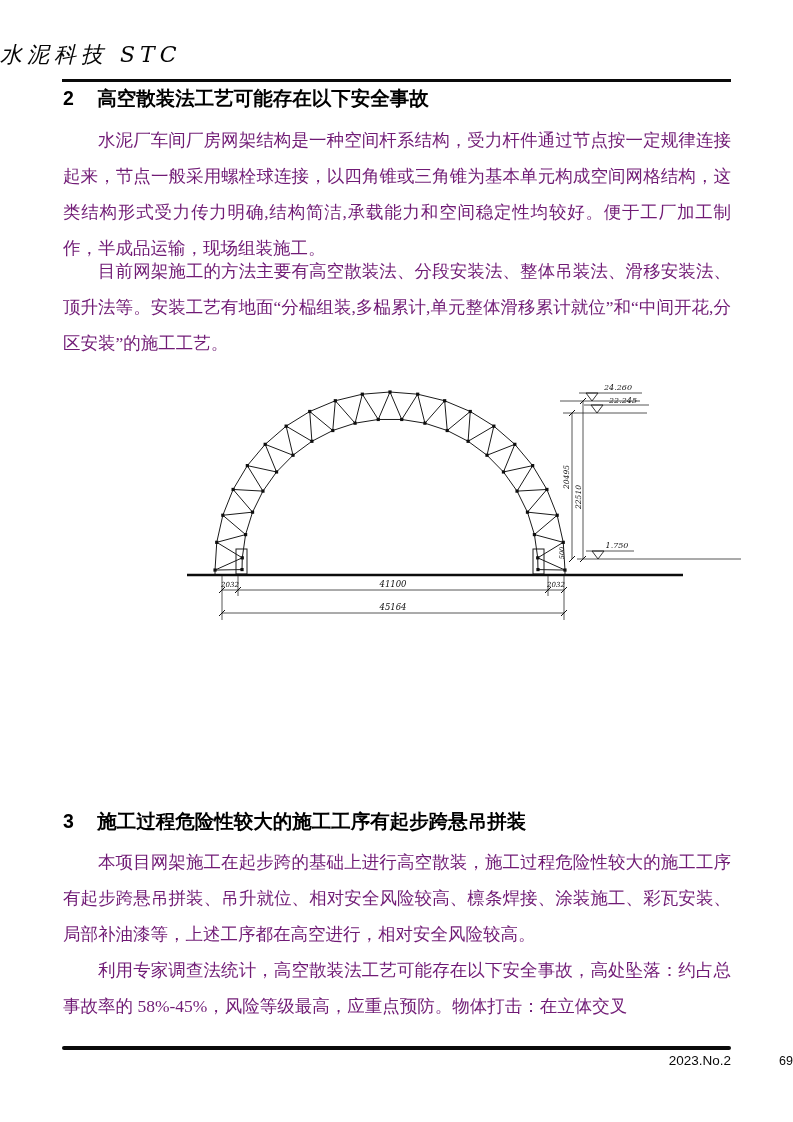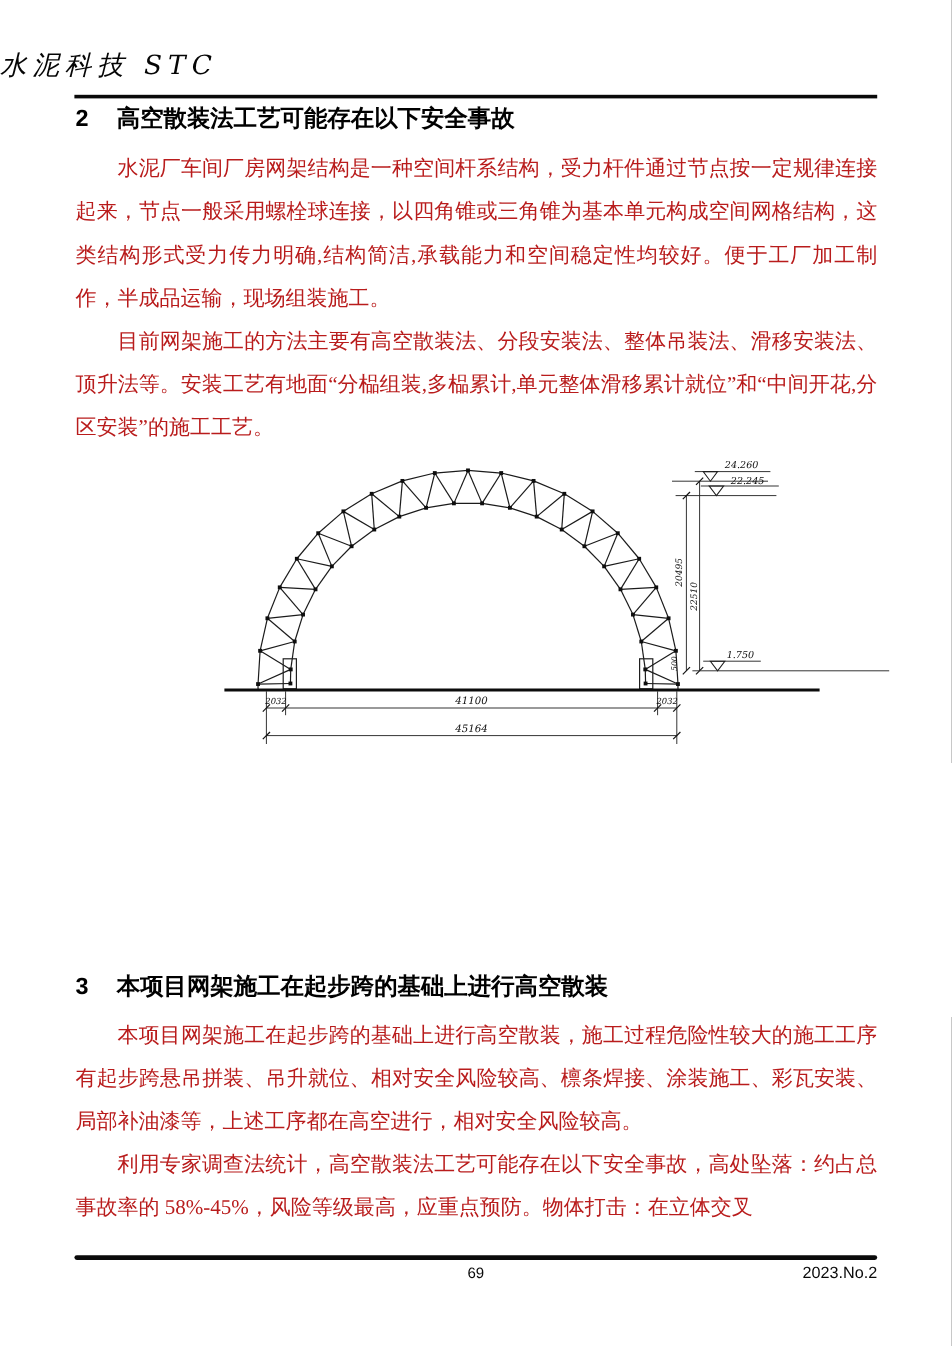--- a/index.html
+++ b/index.html
@@ -16,36 +16,36 @@
   .header-rule{top:79px;height:2.5px;}
   .footer-rule{top:1046px;height:4px;border-radius:2px;}
   .sec-heading{
     position:absolute;left:63px;margin:0;
     font-family:"Liberation Sans","DejaVu Sans",sans-serif;
     font-size:19.5px;font-weight:bold;color:#000;white-space:nowrap;
   }
   .sec-num{display:inline-block;margin-right:18px;}
   .body-para{
     position:absolute;left:63px;width:668px;margin:0;
-    font-size:17.5px;line-height:36px;text-align:justify;text-indent:2em;color:#b91c1c;
+    font-size:17.5px;line-height:36px;text-align:justify;text-indent:2em;color:#701a75;
   }
   .fig{position:absolute;left:185px;top:372px;margin:0;}
   .fig svg .ln{stroke:#1f1f1f;stroke-width:1;fill:none;}
   .fig svg .thin{stroke:#2b2b2b;stroke-width:0.8;fill:none;}
   .fig svg .thick{stroke:#0c0c0c;stroke-width:2.6;fill:none;}
   .fig svg .tick{stroke:#111;stroke-width:1;}
   .fig svg .flag{stroke:#1f1f1f;stroke-width:0.9;fill:none;}
   .fig svg .dimtext{
     font-family:"DejaVu Serif","Liberation Serif",serif;font-style:italic;
     fill:#101010;text-anchor:middle;
   }
   #truss line{stroke:#1b1b1b;stroke-width:1;}
   #truss .node{fill:#0e0e0e;stroke:none;}
   .page-num{
-    position:absolute;top:1054px;left:0;width:100%;text-align:center;
+    position:absolute;top:1054px;left:0;width:100%;text-align:right;
     font-family:"Liberation Sans","DejaVu Sans",sans-serif;font-size:12.5px;color:#090909;
   }
   .issue{
     position:absolute;top:1053px;right:62px;
     font-family:"Liberation Sans","DejaVu Sans",sans-serif;font-size:13.5px;color:#090909;
   }
 </style>
 </head>
 <body>
 
@@ -53,21 +53,21 @@
 
   <div class="journal-header">水泥科技 STC</div>
   <div class="rule header-rule"></div>
 
   <h2 class="sec-heading" style="top:85px">
     <span class="sec-num">2</span>
     <span>高空散装法工艺可能存在以下安全事故</span>
   </h2>
 
   <p class="body-para" style="top:122px">水泥厂车间厂房网架结构是一种空间杆系结构，受力杆件通过节点按一定规律连接起来，节点一般采用螺栓球连接，以四角锥或三角锥为基本单元构成空间网格结构，这类结构形式受力传力明确,结构简洁,承载能力和空间稳定性均较好。便于工厂加工制作，半成品运输，现场组装施工。</p>
-  <p class="body-para" style="top:266px">目前网架施工的方法主要有高空散装法、分段安装法、整体吊装法、滑移安装法、顶升法等。安装工艺有地面“分榀组装,多榀累计,单元整体滑移累计就位”和“中间开花,分区安装”的施工工艺。</p>
+  <p class="body-para" style="top:253px">目前网架施工的方法主要有高空散装法、分段安装法、整体吊装法、滑移安装法、顶升法等。安装工艺有地面“分榀组装,多榀累计,单元整体滑移累计就位”和“中间开花,分区安装”的施工工艺。</p>
 
   <figure class="fig">
     <svg width="560" height="255" viewBox="0 0 560 255">
 
       <g id="truss">
           <line x1="30.03" y1="198.05" x2="31.75" y2="170.34"></line>
           <line x1="31.75" y1="170.34" x2="37.83" y2="143.25"></line>
           <line x1="37.83" y1="143.25" x2="48.11" y2="117.46"></line>
           <line x1="48.11" y1="117.46" x2="62.35" y2="93.63"></line>
           <line x1="62.35" y1="93.63" x2="80.18" y2="72.34"></line>
@@ -243,21 +243,21 @@
       <line class="thin" x1="392" y1="187" x2="556" y2="187"></line>
       <line class="thin" x1="401" y1="179" x2="449" y2="179"></line>
       <path class="flag" d="M407,179 L419,179 L413,187 Z"></path>
       <text class="dimtext" x="432" y="176" font-size="8">1.750</text>
     </svg>
   </figure>
 
 
   <h2 class="sec-heading" style="top:808px">
     <span class="sec-num">3</span>
-    <span>本项目网架施工在起步跨的基础上进行高空散装</span>
+    <span>施工过程危险性较大的施工工序有起步跨悬吊拼装</span>
   </h2>
 
   <p class="body-para" style="top:844px">本项目网架施工在起步跨的基础上进行高空散装，施工过程危险性较大的施工工序有起步跨悬吊拼装、吊升就位、相对安全风险较高、檩条焊接、涂装施工、彩瓦安装、局部补油漆等，上述工序都在高空进行，相对安全风险较高。</p>
   <p class="body-para" style="top:952px">利用专家调查法统计，高空散装法工艺可能存在以下安全事故，高处坠落：约占总事故率的 58%-45%，风险等级最高，应重点预防。物体打击：在立体交叉</p>
 
   <div class="rule footer-rule"></div>
   <div class="page-num">69</div>
   <div class="issue">2023.No.2</div>
 
 </div>

